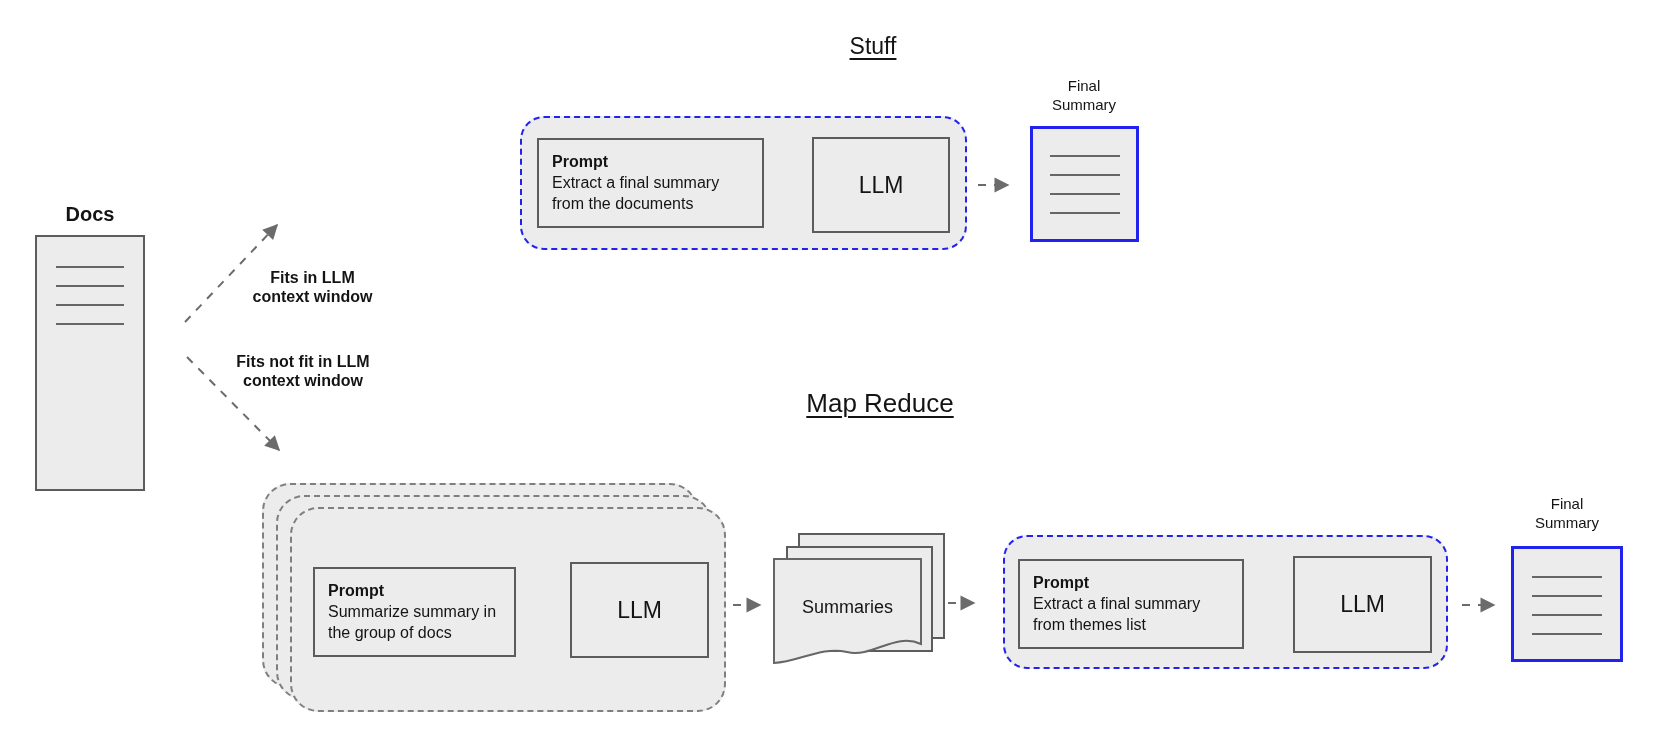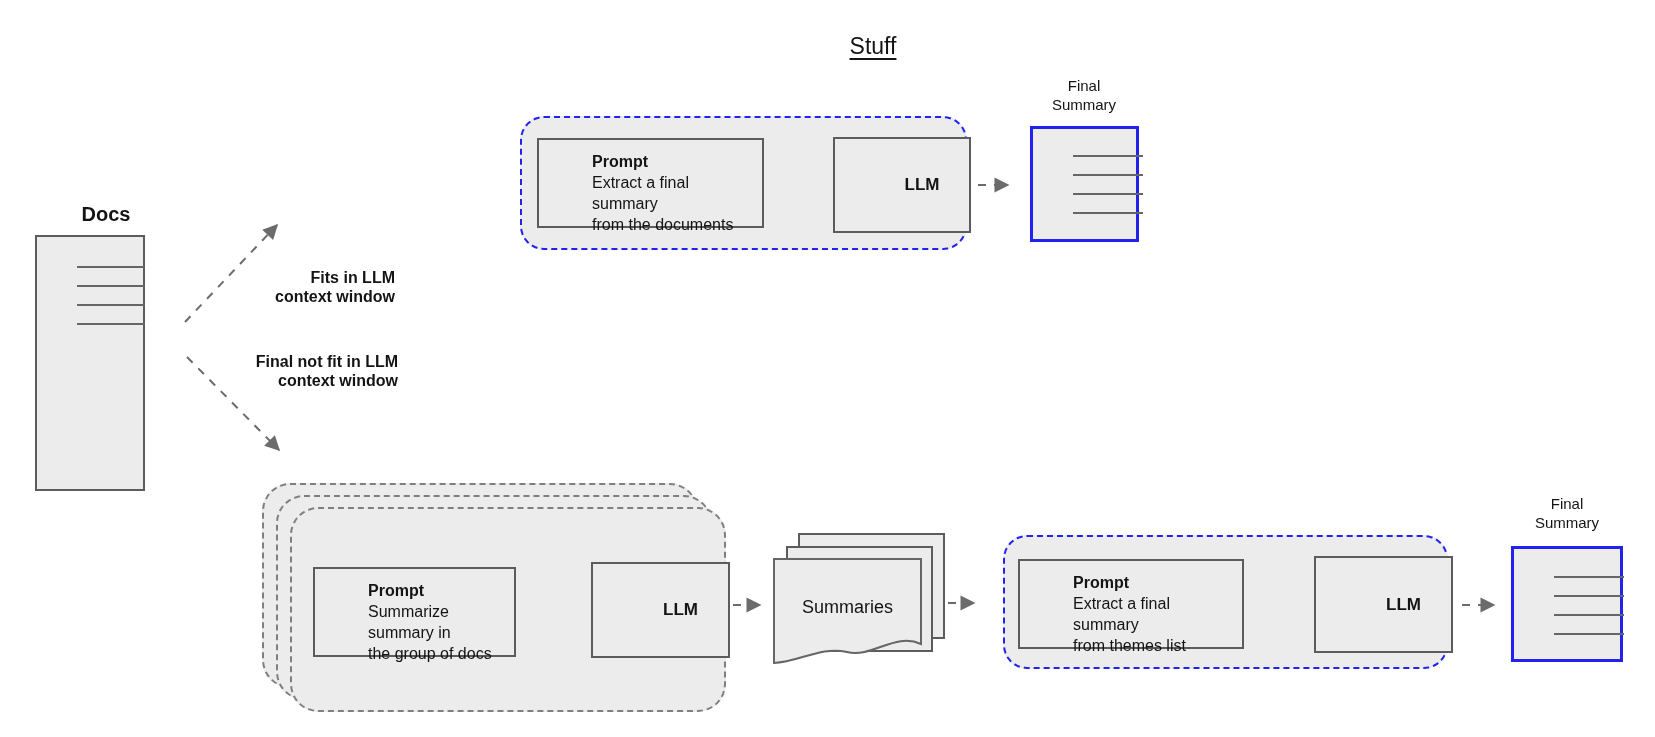--- a/index.html
+++ b/index.html
@@ -13,40 +13,39 @@
   .overlay { position:absolute; left:0; top:0; }
   .dash {
     stroke:var(--arrow-gray,#6b6b6b); stroke-width:2; fill:none;
     stroke-dasharray:8 8;
   }
   .ah-fill { fill:var(--arrow-gray,#6b6b6b); }
   .box {
     position:absolute; box-sizing:border-box;
     background:var(--box-fill,#ececec);
     border:2px solid var(--box-border,#5c5c5c);
-    padding-left:40px;
   }
   .container {
     position:absolute; box-sizing:border-box;
     background:var(--box-fill,#ececec);
   }
   .blue-dash { border:2px dashed var(--accent-blue,#2222ee); border-radius:24px; }
   .gray-dash { border:2px dashed var(--container-dash-gray,#7f7f7f); border-radius:28px; }
   .blue-doc { border:3px solid var(--accent-blue,#2222ee); }
   .t-label { position:absolute; font-weight:bold; text-align:center; }
   .sec-title {
     position:absolute; font-weight:normal; text-align:center;
     text-decoration:underline; text-decoration-thickness:2px; text-underline-offset:4px;
   }
-  .b-label { position:absolute; font-weight:bold; font-size:16px; line-height:19px; text-align:right; }
+  .b-label { position:absolute; font-weight:bold; font-size:16px; line-height:19px; text-align:center; }
   .b-label span { display:block; }
   .fs-label { position:absolute; font-weight:normal; font-size:15px; line-height:19px; text-align:center; }
   .fs-label span { display:block; }
   .sum-label { position:absolute; font-weight:normal; font-size:18px; line-height:22px; text-align:center; }
-  .llm { display:flex; align-items:center; justify-content:center; font-weight:bold; font-size:17px;margin-left:21px; }
+  .llm { display:flex; align-items:center; justify-content:center; font-weight:normal; font-size:23px; }
   .ptext { padding:11px 13px; font-size:16px; line-height:21px; }
   .bold { font-weight:bold; }
   .doclines i { display:block; height:2px; background:var(--doc-line-gray,#666666); margin:0 auto 17px; }
   .wavedoc { fill:var(--box-fill,#ececec); stroke:var(--doc-line-gray,#666666); stroke-width:2; }
 </style>
 </head>
 <body>
 
 <div class="scene">
 
@@ -60,36 +59,36 @@
     <path class="dash" d="M187,357 L279,450" marker-end="url(#ah)"></path>
     <path class="dash" d="M769,185 L797,185" marker-end="url(#ah)"></path>
     <path class="dash" d="M978,185 L1008,185" marker-end="url(#ah)"></path>
     <path class="dash" d="M523,611 L556,611" marker-end="url(#ah)"></path>
     <path class="dash" d="M733,605 L760,605" marker-end="url(#ah)"></path>
     <path class="dash" d="M948,603 L974,603" marker-end="url(#ah)"></path>
     <path class="dash" d="M1251,605 L1282,605" marker-end="url(#ah)"></path>
     <path class="dash" d="M1462,605 L1494,605" marker-end="url(#ah)"></path>
   </svg>
 
-  <div class="t-label" style="left:46px;top:203px;width:120px;font-size:20px;">Docs</div>
+  <div class="t-label" style="left:30px;top:203px;width:120px;font-size:20px;">Docs</div>
   <div class="box" style="left:35px;top:235px;width:110px;height:256px;">
     <div class="doclines" style="padding-top:29px;">
       <i style="width:68px"></i>
         <i style="width:68px"></i>
         <i style="width:68px"></i>
         <i style="width:68px"></i>
     </div>
   </div>
 
   <div class="b-label" style="left:230px;top:268px;width:165px;">
     <span>Fits in LLM</span>
     <span>context window</span>
   </div>
   <div class="b-label" style="left:208px;top:352px;width:190px;">
-    <span>Final not fit in LLM</span>
+    <span>Fits not fit in LLM</span>
     <span>context window</span>
   </div>
 
   <div class="sec-title" style="left:798px;top:33px;width:150px;font-size:23px;">Stuff</div>
 
   <div class="container blue-dash" style="left:520px;top:116px;width:447px;height:134px;"></div>
 
   <div class="box" style="left:537px;top:138px;width:227px;height:90px;">
     <div class="ptext">
       <div class="bold">Prompt</div>
@@ -106,20 +105,21 @@
   </div>
   <div class="box blue-doc" style="left:1030px;top:126px;width:109px;height:116px;">
     <div class="doclines" style="padding-top:26px;">
       <i style="width:70px"></i>
         <i style="width:70px"></i>
         <i style="width:70px"></i>
         <i style="width:70px"></i>
     </div>
   </div>
 
+  <div class="sec-title" style="left:780px;top:388px;width:200px;font-size:26px;">Map Reduce</div>
 
   <div class="container gray-dash" style="left:262px;top:483px;width:436px;height:205px;"></div>
   <div class="container gray-dash" style="left:276px;top:495px;width:436px;height:205px;"></div>
   <div class="container gray-dash" style="left:290px;top:507px;width:436px;height:205px;"></div>
 
   <div class="box" style="left:313px;top:567px;width:203px;height:90px;">
     <div class="ptext">
       <div class="bold">Prompt</div>
       <div>Summarize summary in</div>
       <div>the group of docs</div>

